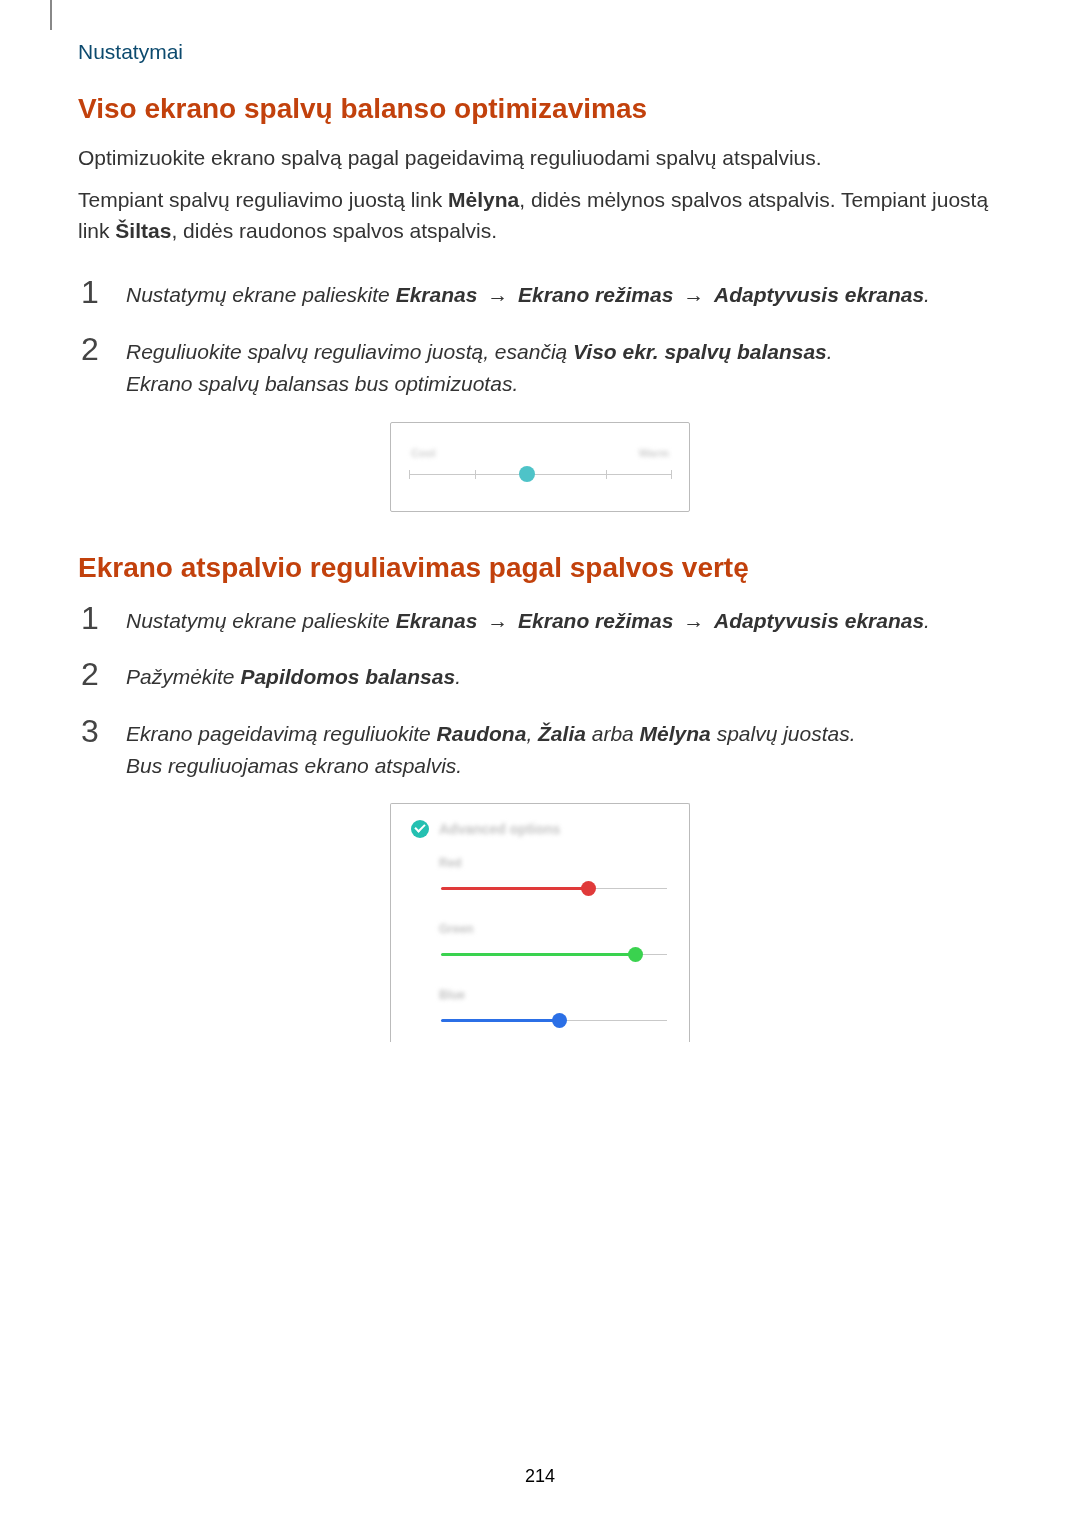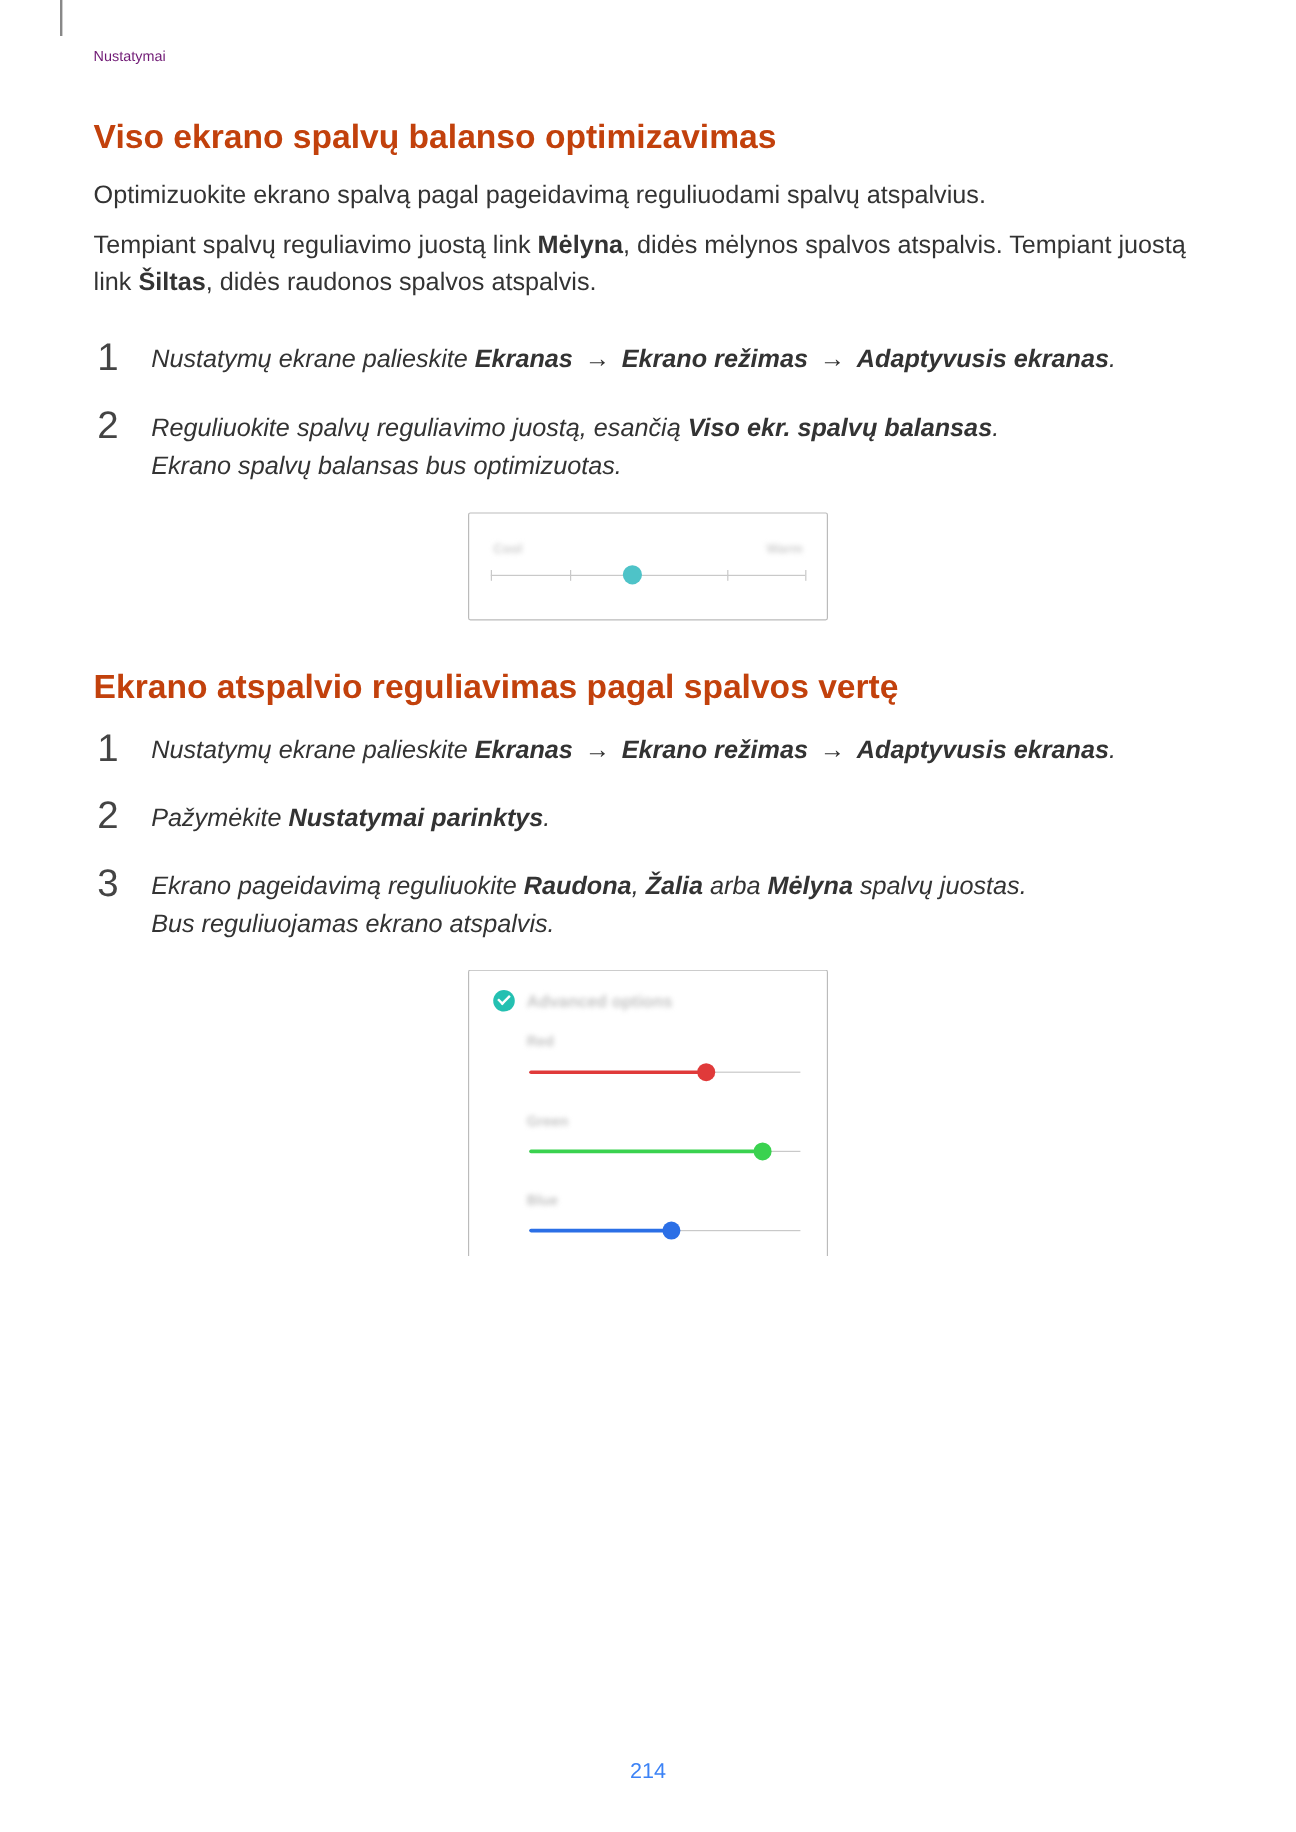--- a/index.html
+++ b/index.html
@@ -20,23 +20,23 @@
   }
   .side-rule {
     position: absolute;
     left: 50px;
     top: 0;
     width: 2px;
     height: 30px;
     background: #888;
   }
   .header-label {
-    font-size: 12px;
-    color: #701a75;
-    margin-bottom: 44px;
+    font-size: 21px;
+    color: #0c4a6e;
+    margin-bottom: 29px;
   }
   .section-heading {
     font-size: 28px;
     font-weight: 700;
     color: #c2410c;
     margin-bottom: 18px;
   }
   .para {
     font-size: 21px;
     line-height: 1.45;
@@ -211,21 +211,21 @@
     border-radius: 50%;
   }
 
   .page-number {
     position: absolute;
     bottom: 40px;
     left: 0;
     right: 0;
     text-align: center;
     font-size: 18px;
-    color: #3b82f6;
+    color: #000000;
   }
 </style>
 </head>
 <body>
 
 <div class="side-rule"></div>
 
 <div class="page">
 
   <div class="header-label">Nustatymai</div>
@@ -282,21 +282,21 @@
       <span class="arrow">→</span>
       <span class="bold">Ekrano režimas</span>
       <span class="arrow">→</span>
       <span class="bold">Adaptyvusis ekranas</span><span>.</span>
     </div>
   </div>
 
   <div class="numbered-item">
     <div class="big-num">2</div>
     <div class="num-text">
-      <span>Pažymėkite </span><span class="bold">Nustatymai parinktys</span><span>.</span>
+      <span>Pažymėkite </span><span class="bold">Papildomos balansas</span><span>.</span>
     </div>
   </div>
 
   <div class="numbered-item">
     <div class="big-num">3</div>
     <div class="num-text">
       <span>Ekrano pageidavimą reguliuokite </span><span class="bold">Raudona</span><span>, </span><span class="bold">Žalia</span><span> arba </span><span class="bold">Mėlyna</span><span> spalvų juostas.</span>
       <div class="sub">Bus reguliuojamas ekrano atspalvis.</div>
     </div>
   </div>

